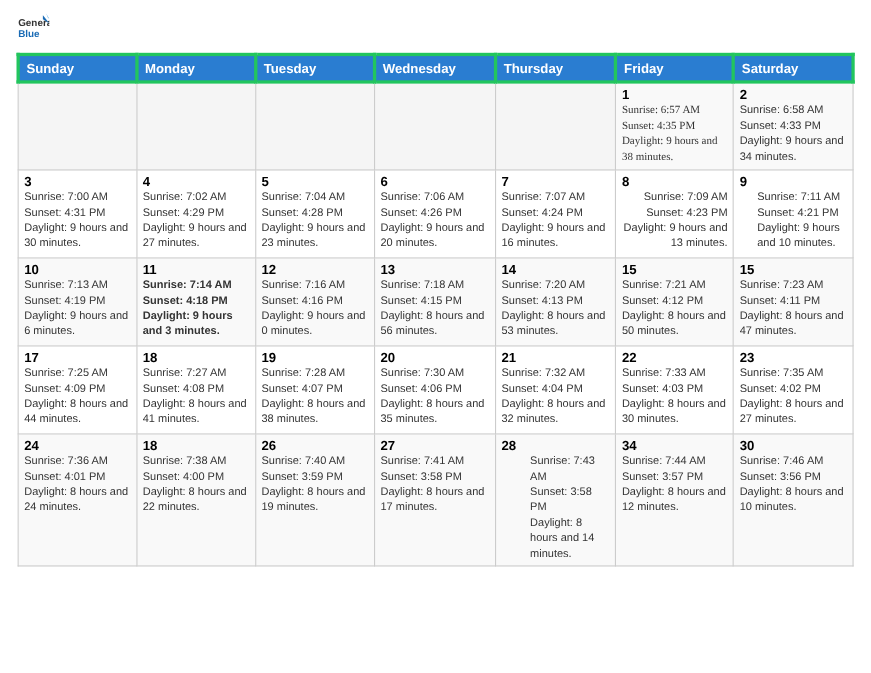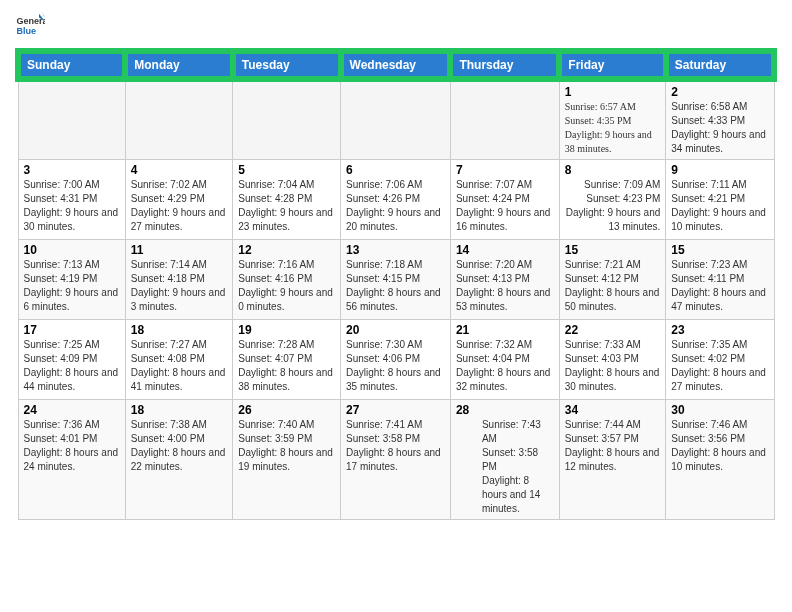--- a/index.html
+++ b/index.html
@@ -48,21 +48,21 @@
       border-collapse: collapse;
       font-size: 10.5px;
     }
     .calendar th {
       background: #2a7dd1;
       color: #fff;
       text-align: left;
       padding: 4px 6px;
       font-size: 12px;
       font-weight: bold;
-      border: 6px solid #22c55e;
+      border: 3px solid #22c55e;
     }
     .calendar td {
       border: 1px solid #ccc;
       vertical-align: top;
       padding: 3px 5px;
       width: 113px;
       min-height: 70px;
       height: 80px;
       background: #fff;
     }
@@ -173,35 +173,35 @@
 Daylight: 9 hours and 16 minutes.</div>
           </td>
           <td>
             <span class="day-number">8</span>
             <div class="day-info" style="white-space: pre-line; text-align: right;">Sunrise: 7:09 AM
 Sunset: 4:23 PM
 Daylight: 9 hours and 13 minutes.</div>
           </td>
           <td>
             <span class="day-number">9</span>
-            <div class="day-info" style="white-space: pre-line;">Sunrise: 7:11 AM
+            <div class="day-info" style="white-space: pre-line; margin-left: 16px;">Sunrise: 7:11 AM
 Sunset: 4:21 PM
 Daylight: 9 hours and 10 minutes.</div>
           </td>
         </tr>
         <tr>
           <td>
             <span class="day-number">10</span>
             <div class="day-info" style="white-space: pre-line;">Sunrise: 7:13 AM
 Sunset: 4:19 PM
 Daylight: 9 hours and 6 minutes.</div>
           </td>
           <td>
             <span class="day-number">11</span>
-            <div class="day-info" style="white-space: pre-line;">Sunrise: 7:14 AM
+            <div class="day-info" style="white-space: pre-line; font-weight: bold;">Sunrise: 7:14 AM
 Sunset: 4:18 PM
 Daylight: 9 hours and 3 minutes.</div>
           </td>
           <td>
             <span class="day-number">12</span>
             <div class="day-info" style="white-space: pre-line;">Sunrise: 7:16 AM
 Sunset: 4:16 PM
 Daylight: 9 hours and 0 minutes.</div>
           </td>
           <td>

